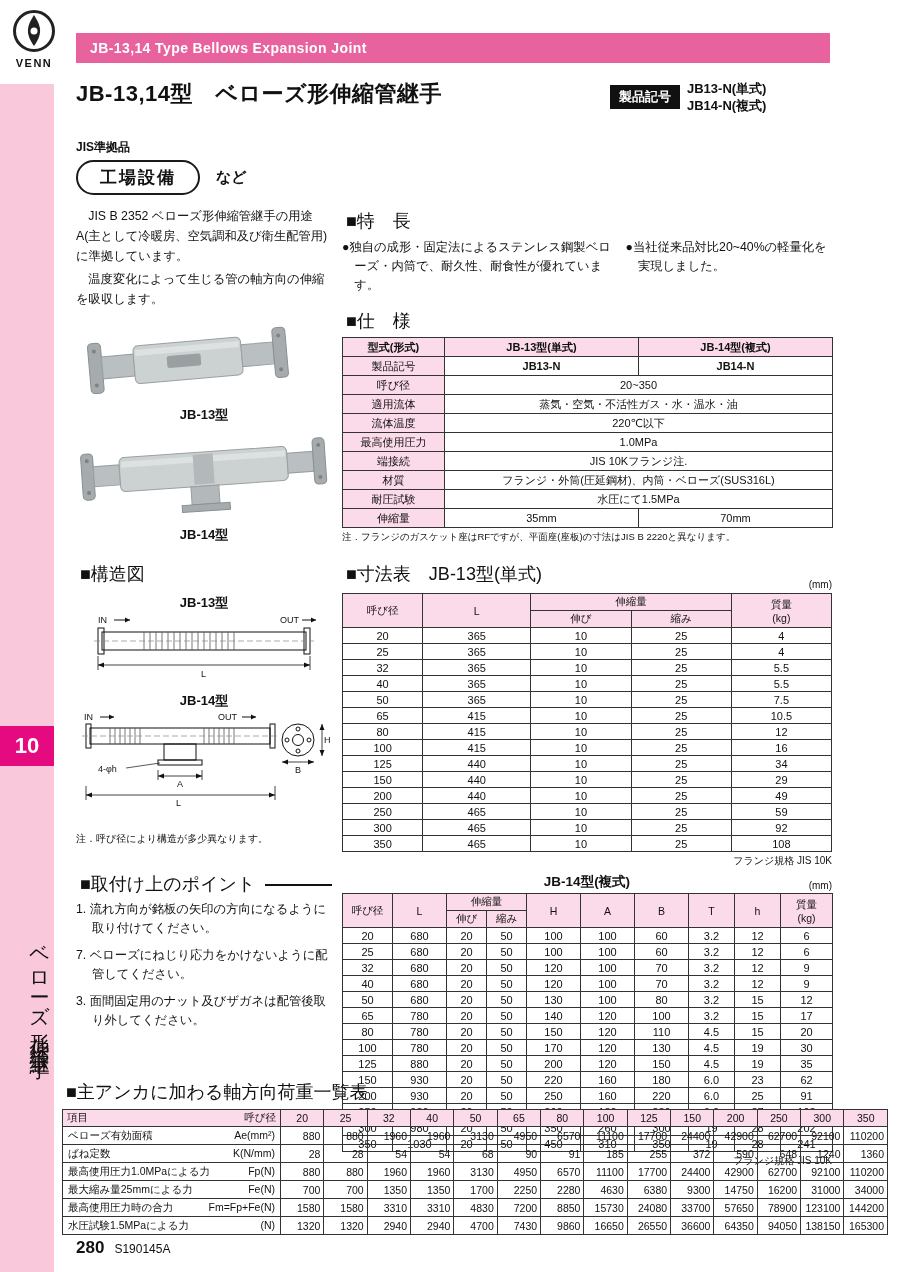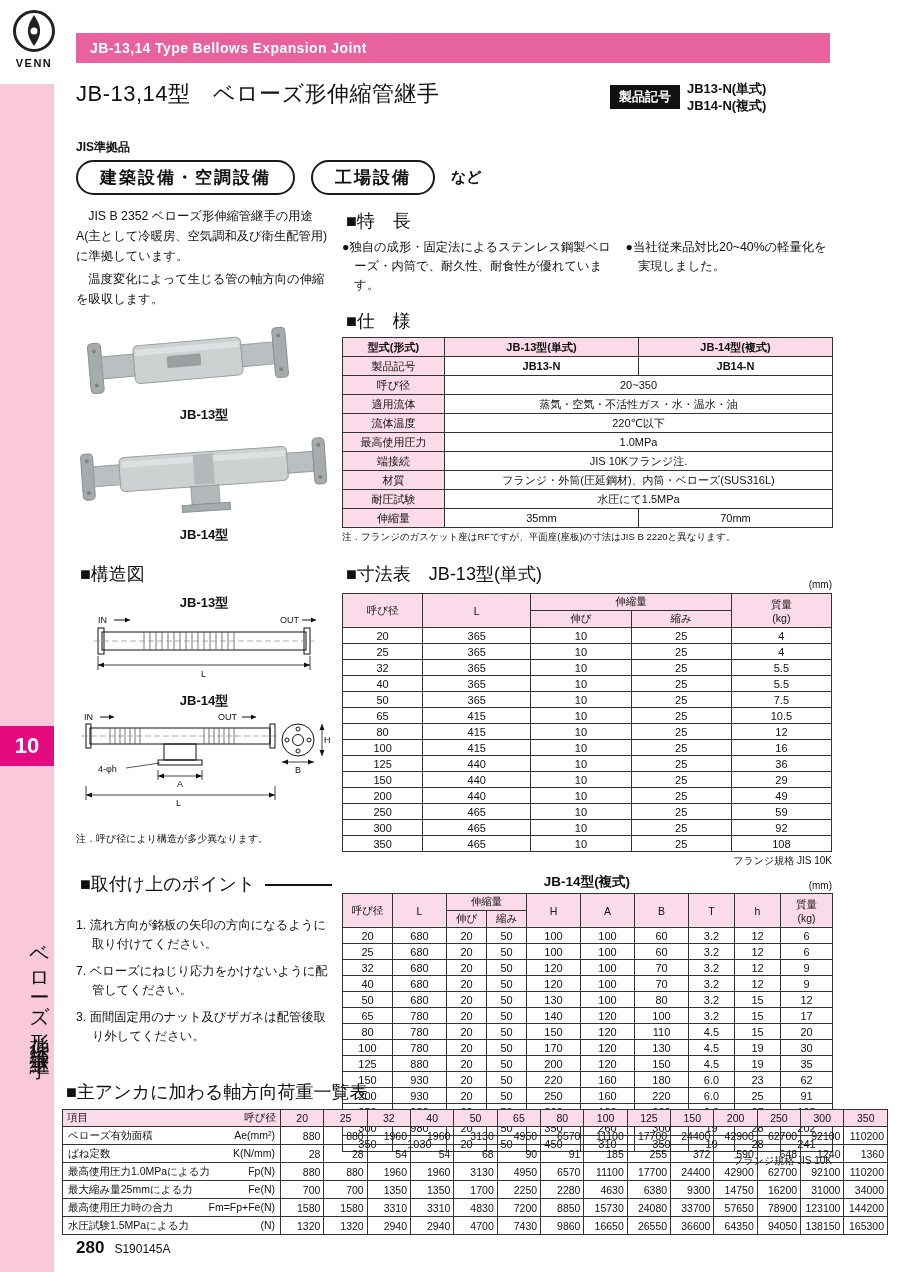--- a/index.html
+++ b/index.html
@@ -5,21 +5,21 @@
   html,body{margin:0;padding:0;}
   body{width:900px;height:1272px;background:#ffffff;font-family:"Liberation Sans","DejaVu Sans",sans-serif;color:#111;position:relative;overflow:hidden;}
   
   .sidebar{position:absolute;left:0;top:0;width:54px;height:1272px;background:#f9c8da;}
   .chapter-box{position:absolute;left:0;top:726px;width:54px;height:40px;background:#e50a80;color:#fff;font-size:22px;font-weight:bold;display:flex;align-items:center;justify-content:center;}
   .vertical-title{position:absolute;left:0;top:780px;width:54px;height:420px;display:flex;justify-content:center;writing-mode:vertical-rl;font-size:20px;font-weight:500;letter-spacing:5px;color:#111;}
   .logo-box{position:absolute;left:0;top:0;width:68px;height:84px;background:#fff;display:flex;flex-direction:column;align-items:center;padding-top:8px;box-sizing:border-box;}
   .logo-brand{font-size:11px;font-weight:bold;letter-spacing:1.5px;margin-top:1px;}
   
   .header-bar{position:absolute;left:76px;top:33px;width:754px;height:30px;background:#e8639e;color:#fff;font-size:14px;font-weight:bold;line-height:30px;padding-left:14px;letter-spacing:.4px;box-sizing:border-box;}
-  .page-title{position:absolute;left:76px;top:79px;font-size:22px;font-weight:normal;letter-spacing:.5px;}
+  .page-title{position:absolute;left:76px;top:79px;font-size:22px;font-weight:bold;letter-spacing:.5px;}
   .code-block{position:absolute;left:610px;top:80px;display:flex;align-items:center;gap:7px;}
   .code-label{background:#111;color:#fff;font-size:13px;font-weight:bold;padding:3px 9px;white-space:nowrap;}
   .code-values{font-size:13px;font-weight:bold;line-height:17px;white-space:nowrap;}
   .jis-label{position:absolute;left:76px;top:139px;font-size:12px;font-weight:bold;}
   .badges{position:absolute;left:76px;top:160px;display:flex;align-items:center;gap:16px;}
   .badge{border:2.5px solid #1a1a1a;border-radius:30px;padding:4px 22px;font-size:17px;font-weight:bold;letter-spacing:2px;white-space:nowrap;}
   .badges-suffix{font-size:15px;font-weight:bold;}
   
   .col-left{position:absolute;left:76px;top:207px;width:256px;}
   .col-right{position:absolute;left:342px;top:205px;width:490px;}
@@ -27,21 +27,21 @@
   .img-block{margin-top:10px;text-align:center;}
   .img-caption{font-size:13px;font-weight:bold;margin-top:2px;}
   .h-black{font-size:18px;font-weight:normal;margin:4px;}
   .structure{margin-top:18px;}
   .drawing-block{margin-top:8px;text-align:center;}
   .drawing-caption{font-size:13px;font-weight:bold;}
   .small-note{font-size:10px;margin-top:4px;}
   .points{margin-top:22px;}
   .points-head{display:flex;align-items:center;gap:6px;}
   .points-head .rule{flex:1;border-top:2px solid #111;margin-top:2px;}
-  .points ol{margin:16px 0 0 0;padding:0;list-style:none;}
+  .points ol{margin:0 0 0 0;padding:0;list-style:none;}
   .point{font-size:12.3px;line-height:1.55;margin-bottom:8px;padding-left:1.3em;text-indent:-1.3em;}
   
   .features-row{display:flex;gap:14px;margin-top:5px;}
   .feature{font-size:12.3px;line-height:1.55;padding-left:1em;text-indent:-1em;}
   .feature.f1{width:57%;}
   .feature.f2{width:43%;}
   
   table{border-collapse:collapse;width:100%;table-layout:fixed;}
   th,td{border:1px solid #333;}
   .spec-wrap{margin-top:14px;}
@@ -95,21 +95,20 @@
 <div class="page-title">JB-13,14型　ベローズ形伸縮管継手</div>
 <div class="code-block">
   <span class="code-label">製品記号</span>
   <span class="code-values">
     <span style="display:block;text-align:center;">JB13-N(単式)</span>
     <span style="display:block;">JB14-N(複式)</span>
   </span>
 </div>
 <div class="jis-label">JIS準拠品</div>
 <div class="badges">
-  <span class="badge">建築設備・空調設備</span>
   <span class="badge">工場設備</span>
   <span class="badges-suffix">など</span>
 </div>
 
 <div class="col-left">
   <div class="intro">
     <p>JIS B 2352 ベローズ形伸縮管継手の用途A(主として冷暖房、空気調和及び衛生配管用)に準拠しています。</p>
     <p>温度変化によって生じる管の軸方向の伸縮を吸収します。</p>
   </div>
 
@@ -388,21 +387,21 @@
           <td>415</td>
           <td>10</td>
           <td>25</td>
           <td>16</td>
         </tr>
         <tr>
           <td>125</td>
           <td>440</td>
           <td>10</td>
           <td>25</td>
-          <td>36</td>
+          <td>34</td>
         </tr>
         <tr>
           <td>150</td>
           <td>440</td>
           <td>10</td>
           <td>25</td>
           <td>29</td>
         </tr>
         <tr>
           <td>200</td>

